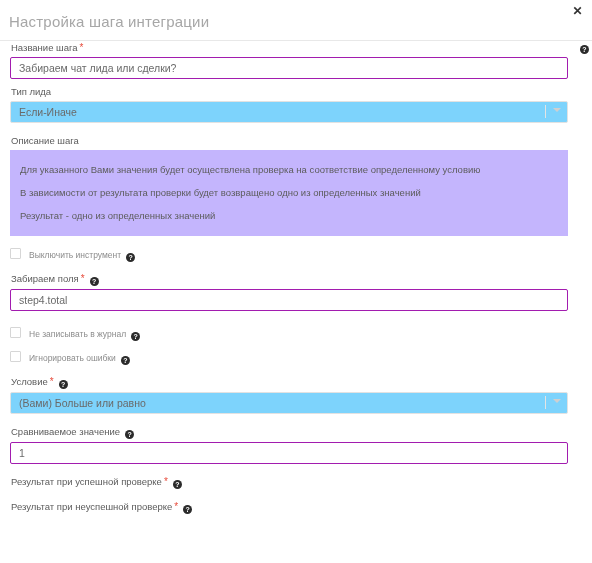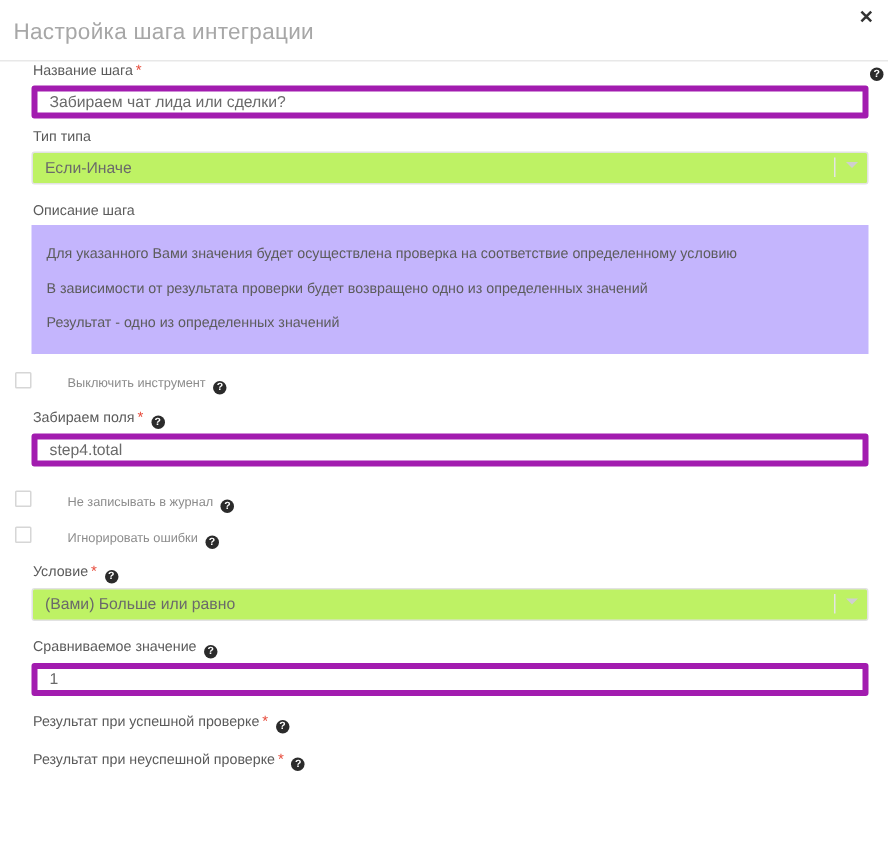--- a/index.html
+++ b/index.html
@@ -68,21 +68,21 @@
     padding: 0 9px;
     box-sizing: border-box;
   }
   .field-help-topright {
     position: absolute;
     right: 3px;
     top: 4px;
   }
   .form-group {
     position: relative;
-    margin: 0 0 6px 12px;
+    margin: 0 0 6px 1px;
   }
   label.ctl-label {
     display: block;
     font-size: 9.5px;
     color: #5b5b5b;
     line-height: 13px;
     margin: 0 0 3px 1px;
     white-space: nowrap;
   }
   .req {
@@ -106,21 +106,21 @@
     font-family: "Liberation Sans", sans-serif;
     cursor: pointer;
   }
   .form-control {
     display: block;
     box-sizing: border-box;
     width: 558px;
     height: 22px;
     line-height: 20px;
     padding: 0 8px;
-    border: 4px solid #a21caf;
+    border: 1px solid #a21caf;
     border-radius: 2px;
     background: #ffffff;
     font-family: "Liberation Sans", sans-serif;
     font-size: 10.5px;
     color: #6a6a6a;
     outline: none;
   }
   .form-control::placeholder { color: #9a9a9a; }
   
   .select-wrap {
@@ -129,21 +129,21 @@
     height: 22px;
   }
   .select-box {
     box-sizing: border-box;
     width: 558px;
     height: 22px;
     line-height: 20px;
     padding: 0 30px 15px 8px;
     border: 1px solid #e2e2e2;
     border-radius: 2px;
-    background: #bef264;
+    background: #7dd3fc;
     font-size: 10.5px;
     color: #6a6a6a;
     white-space: nowrap;
     overflow: hidden;
     cursor: pointer;
   }
   .select-sep {
     position: absolute;
     right: 22px;
     top: 4px;
@@ -191,21 +191,21 @@
     border: 1px solid #d6d6d6;
     border-radius: 1px;
     background: #fff;
     vertical-align: -1px;
     cursor: pointer;
   }
   .cbox-label {
     display: inline-block;
     font-size: 8.5px;
     color: #8c8c8c;
-    margin-left: 24px;
+    margin-left: 8px;
     vertical-align: 0px;
   }
   .spacer-sm { height: 5px; }
   .spacer-md { height: 10px; }
 </style>
 </head>
 <body>
 
 <div class="modal">
 
@@ -221,21 +221,21 @@
 
     <div class="form-group">
       <label class="ctl-label">
         <span>Название шага</span><span class="req">*</span>
       </label>
       <input class="form-control" type="text" value="Забираем чат лида или сделки?" style="">
     </div>
 
     <div class="form-group">
       <label class="ctl-label">
-        <span>Тип типа</span>
+        <span>Тип лида</span>
       </label>
       <div class="select-wrap">
         <div class="select-box">Если-Иначе</div>
         <div class="select-sep"></div>
         <div class="select-caret"></div>
       </div>
     </div>
 
     <div class="spacer-sm"></div>
 

